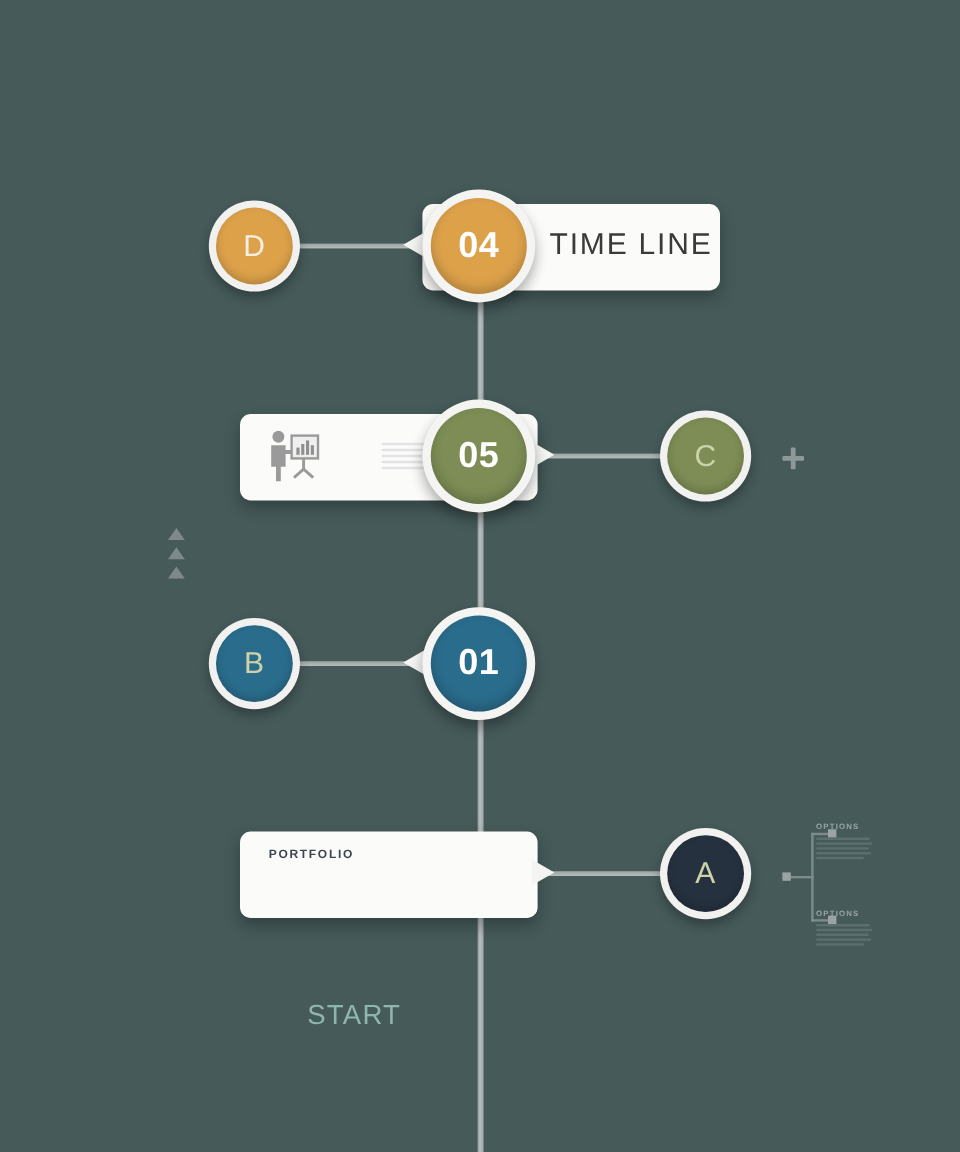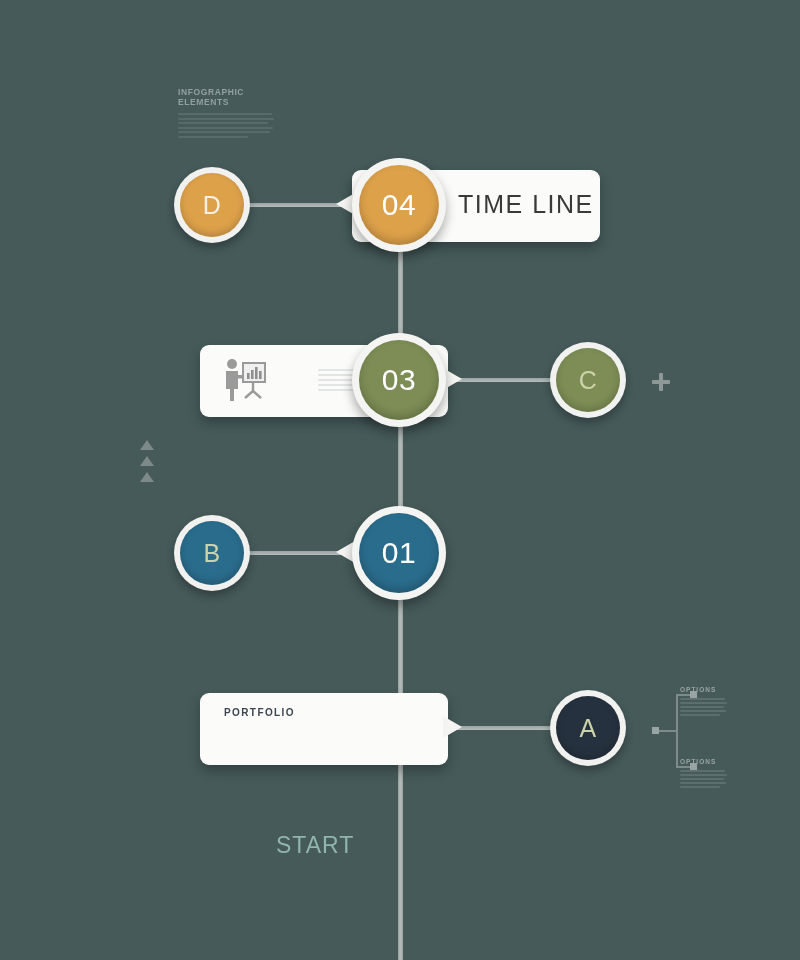--- a/index.html
+++ b/index.html
@@ -70,20 +70,21 @@
     background: #f4f4f2;
     box-shadow: 0 6px 11px rgba(0,0,0,.32);
     display: flex; align-items: center; justify-content: center;
     z-index: 5;
   }
   .num-node > .disc {
     width: 80px; height: 80px; border-radius: 50%;
     display: flex; align-items: center; justify-content: center;
     color: #ffffff; font-size: 30px; letter-spacing: .5px;
     box-shadow: inset 0 -4px 9px rgba(0,0,0,.20);
+    font-weight: bold;
   }
   
   .beak {
     position: absolute; top: 38px; width: 0; height: 0;
     border-top: 11px solid transparent;
     border-bottom: 11px solid transparent;
     z-index: 4;
   }
   .beak-left  { left: 336px;  border-right: 19px solid #f4f4f2; }
   .beak-right { left: 443px;  border-left: 19px solid #f4f4f2; }
@@ -159,43 +160,31 @@
   .opt-lines .ol {
     height: 1.6px; border-radius: 1px; background: #5c6e6e; margin-bottom: 2.4px;
   }
   .sq {
     position: absolute; width: 7px; height: 7px; background: #9aa4a4;
   }
   .conn { position: absolute; background: #7d8b8a; }
 
   
   .start {
-    position: absolute; left: 276px; top: 832px;
+    position: absolute; left: 256px; top: 832px;
     font-size: 23px; letter-spacing: 1px; color: #8fb6ad;
   }
 </style>
 </head>
 <body>
 
 <div id="stage">
 
   <div class="spine"></div>
 
-  <div class="header">
-    <div class="header-title">INFOGRAPHIC
-ELEMENTS</div>
-    <div class="header-body">
-      <div class="hline" style="width:94px"></div>
-      <div class="hline" style="width:96px"></div>
-      <div class="hline" style="width:90px"></div>
-      <div class="hline" style="width:95px"></div>
-      <div class="hline" style="width:92px"></div>
-      <div class="hline" style="width:70px"></div>
-    </div>
-  </div>
 
   <div class="row row-04">
     <div class="rail" style="left:236px;width:176px"></div>
 
     <div class="panel panel-04">
       <div class="timeline-title">TIME LINE</div>
     </div>
     <div class="beak beak-left"></div>
 
     <div class="letter-node nD">
@@ -233,21 +222,21 @@
         <div class="fl" style="width:98px"></div>
       </div>
     </div>
     <div class="beak beak-right"></div>
 
     <div class="letter-node nC">
       <div class="disc" style="background:#7d8d55;color:#cdd3a8">C</div>
     </div>
 
     <div class="num-node">
-      <div class="disc" style="background:#7d8d55">03</div>
+      <div class="disc" style="background:#7d8d55">05</div>
     </div>
 
     <div class="plus-icon">
       <i class="h"></i>
         <i class="v"></i>
     </div>
   </div>
 
   <div class="row row-02">
     <div class="rail" style="left:236px;width:176px"></div>

